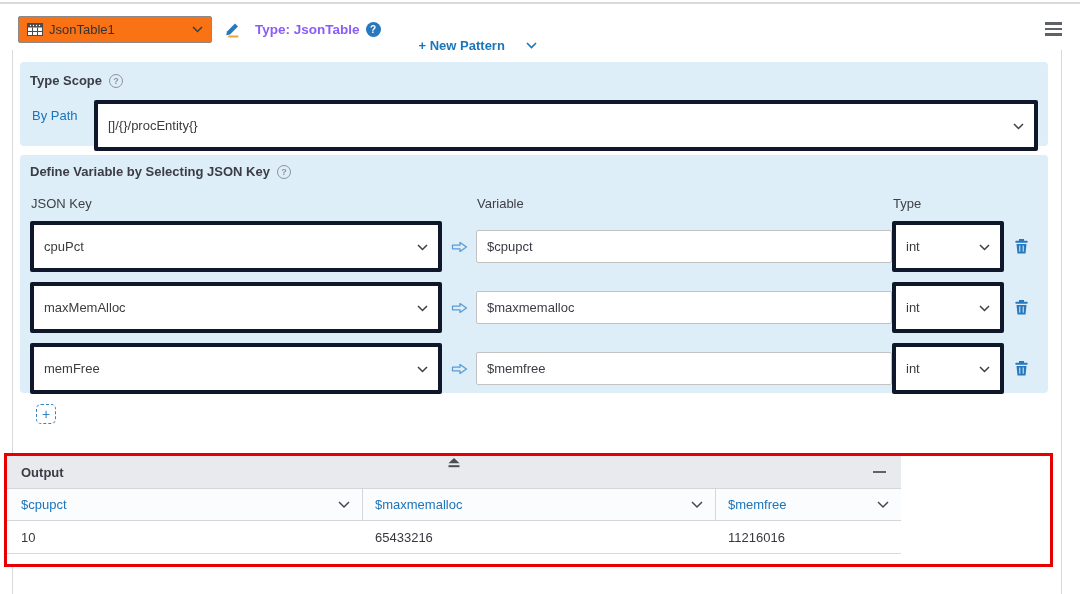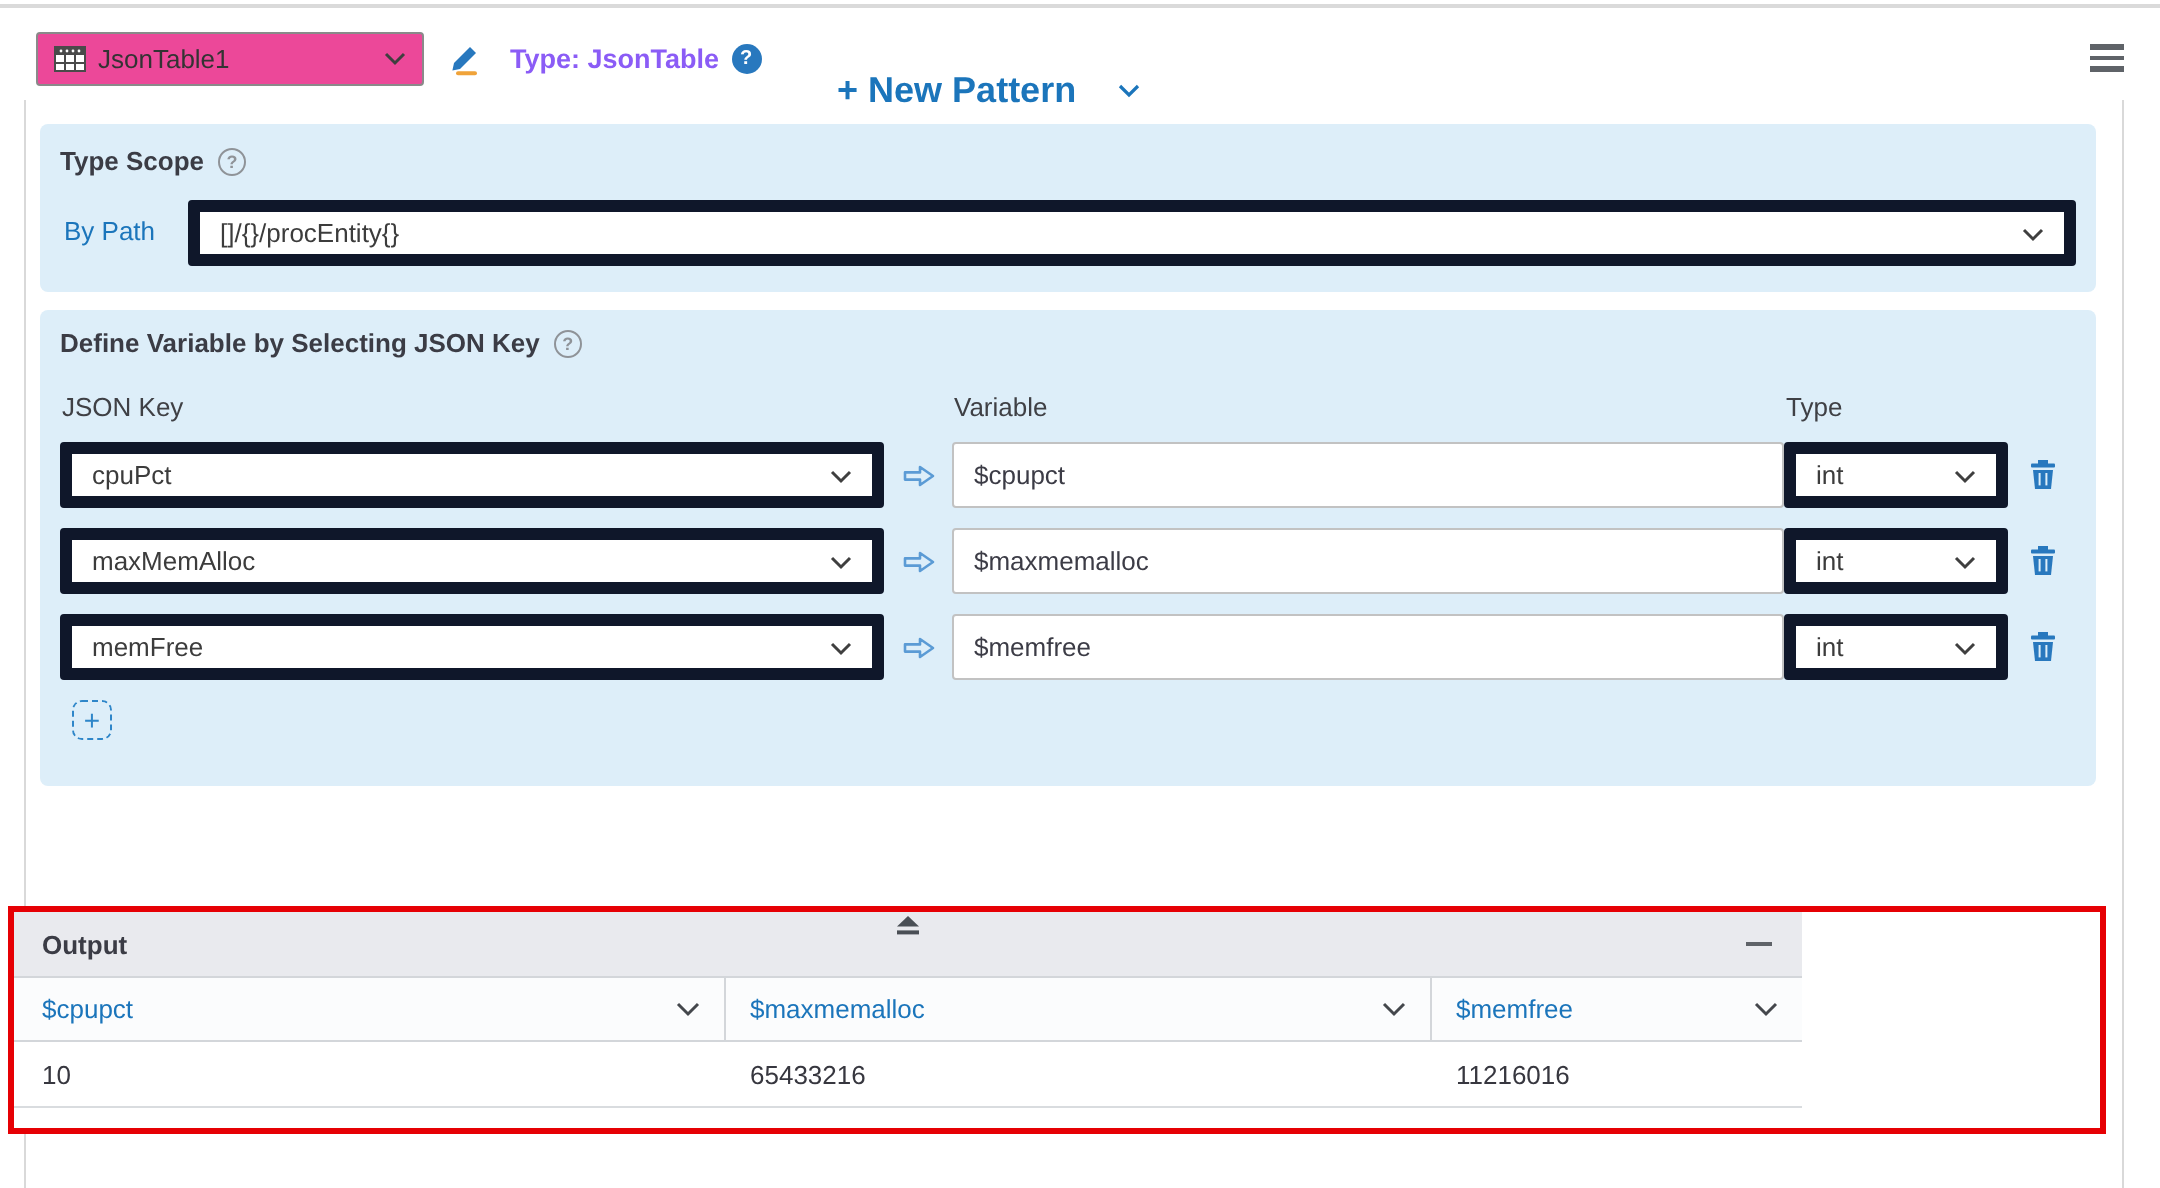--- a/index.html
+++ b/index.html
@@ -3,27 +3,27 @@
 <meta charset="utf-8">
 <style>
   * { margin:0; padding:0; box-sizing:border-box; }
   html,body { width:1080px; height:594px; background:#fff; font-family:"Liberation Sans", sans-serif; overflow:hidden; }
   body { position:relative; color:#3c3c46; }
 
   .top-line { position:absolute; top:2px; left:0; width:1080px; height:2px; background:#dadada; }
 
   
   .topbar { position:absolute; top:14px; left:18px; right:18px; height:30px; display:flex; align-items:center; }
-  .pattern-select { width:194px; height:27px; background:#ec4899; border:1px solid #8a8a8a; border-radius:2px; display:flex; align-items:center; padding:0 8px; gap:6px; cursor:pointer; }
+  .pattern-select { width:194px; height:27px; background:#f97316; border:1px solid #8a8a8a; border-radius:2px; display:flex; align-items:center; padding:0 8px; gap:6px; cursor:pointer; }
   .pattern-select .lbl { font-size:13px; color:#333; flex:1; }
   .icon-btn { display:flex; align-items:center; justify-content:center; }
   .pencil { margin-left:12px; }
   .type-label { margin-left:14px; font-size:13.5px; font-weight:600; color:#8b5cf6; }
   .help-filled { margin-left:6px; width:15px; height:15px; border-radius:50%; background:#2878be; color:#fff; font-size:10px; font-weight:bold; display:inline-flex; align-items:center; justify-content:center; }
-  .new-pattern { margin-left:38px; display:flex; align-items:center; gap:21px; color:#1b75bb; font-size:18px; font-weight:600; cursor:pointer;margin-top:32px; }
+  .new-pattern { margin-left:38px; display:flex; align-items:center; gap:21px; color:#1b75bb; font-size:13px; font-weight:600; cursor:pointer;margin-top:32px; }
   .hamburger { margin-left:auto; display:flex; flex-direction:column; gap:3px; cursor:pointer; padding:2px 0; }
   .hamburger div { width:17px; height:2.5px; background:#5f6368; }
 
   
   .container { position:absolute; top:50px; left:12px; width:1050px; height:544px; border-left:1px solid #d9d9d9; border-right:1px solid #d9d9d9; }
 
   
   .section { position:absolute; left:20px; width:1028px; background:#ddeef9; border-radius:4px; }
   .sec-title { font-size:13px; font-weight:700; color:#3b3c45; display:flex; align-items:center; gap:7px; }
   .help-outline { width:14px; height:14px; border-radius:50%; border:1px solid #8f9398; color:#8f9398; font-size:9px; font-weight:bold; display:inline-flex; align-items:center; justify-content:center; background:transparent; }
@@ -32,21 +32,21 @@
   .by-path { position:absolute; left:12px; top:46px; font-size:13px; color:#1b75bb; }
   .path-select { position:absolute; left:74px; top:38px; width:944px; height:31px; }
 
   .define-var { top:155px; height:238px; padding:9px 10px 0 10px; }
   .dv-grid { display:grid; grid-template-columns:412px 34px 1fr 112px 34px; align-items:center; width:1008px; }
   .dv-labels { margin-top:17px; font-size:13px; color:#3f4045; }
   .dv-labels .cl { padding-left:1px; }
   .dv-row { margin-top:10px; }
   .dv-row:first-of-type { margin-top:9px; }
 
-  .select { display:flex; align-items:center; background:#fff; border:6px solid #0f172a; border-radius:2px; height:33px; padding:0 10px; font-size:13px; color:#3c3c3c; cursor:pointer; }
+  .select { display:flex; align-items:center; background:#fff; border:4px solid #0f172a; border-radius:2px; height:51px; padding:0 10px; font-size:13px; color:#3c3c3c; cursor:pointer; }
   .select .chev { margin-left:auto; }
   .input { height:33px; width:100%; border:1px solid #c2c2c2; border-radius:2px; padding:0 10px; font-size:13px; color:#3c3c46; font-family:"Liberation Sans", sans-serif; background:#fff; }
   .cell-center { display:flex; align-items:center; justify-content:center; }
   .trash-btn { cursor:pointer; background:none; border:none; display:flex; align-items:center; justify-content:center; }
 
   .add-btn { margin:10px 0 0 6px; width:20px; height:20px; border:1px dashed #2e86c9; border-radius:5px; color:#2e86c9; font-size:14px; line-height:1; display:flex; align-items:center; justify-content:center; background:transparent; cursor:pointer; }
 
   
   .output-panel { position:absolute; left:7px; top:456px; width:894px; height:108px; background:#fff; z-index:1; }
   .output-header { height:33px; background:#e9eaee; border-bottom:1px solid #d3d6da; display:flex; align-items:center; padding:0 14px; position:relative; }

